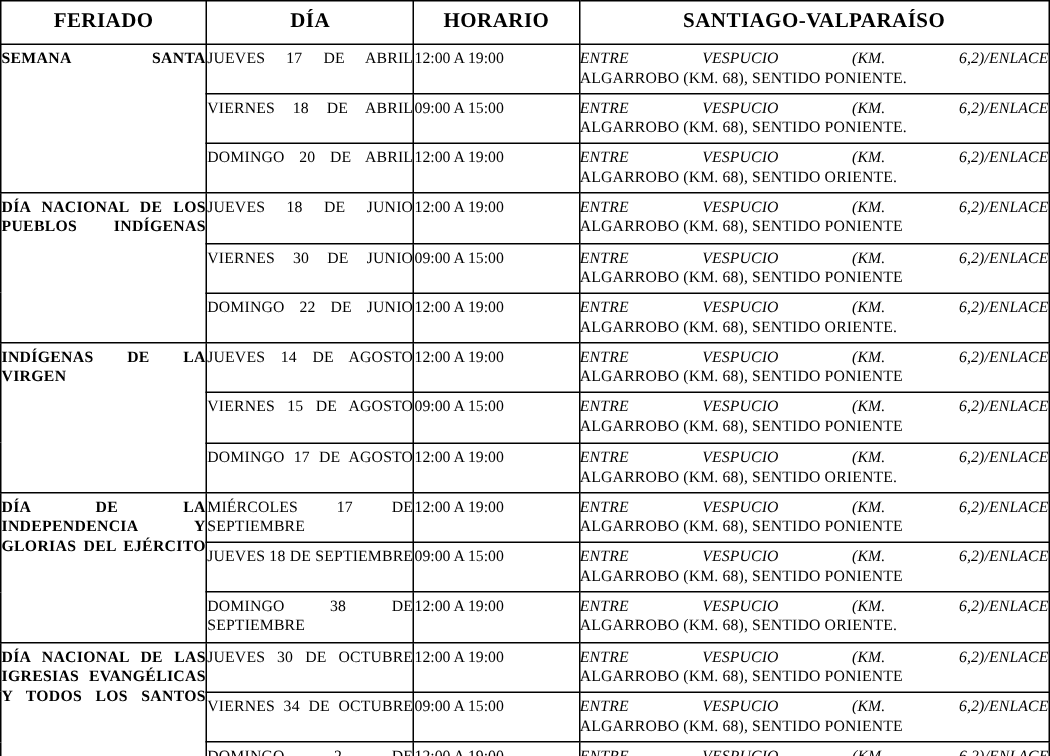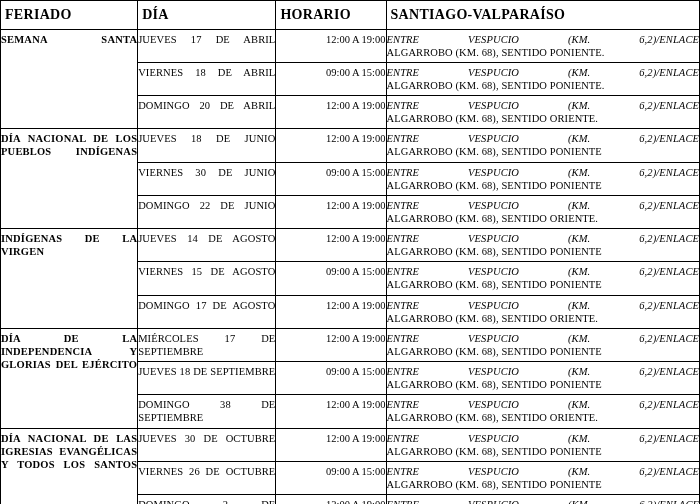--- a/index.html
+++ b/index.html
@@ -27,21 +27,21 @@
   }
   table.schedule th,
   table.schedule td {
     border: 1.2px solid #000;
     vertical-align: top;
     padding: 3px 0;
     font-size: 10.5px;
     line-height: 1.25;
   }
   table.schedule th {
-    text-align: left;
+    text-align: center;
     vertical-align: middle;
     font-weight: bold;
     font-size: 14px;
     padding: 5px 4px;
     letter-spacing: 0.3px;
   }
   col.c-holiday { width: 137px; }
   col.c-day     { width: 138px; }
   col.c-time    { width: 110px; }
   col.c-route   { width: 313px; }
@@ -56,21 +56,21 @@
     padding: 4px 6px;
     line-height: 1.45;
   }
   td.day {
     text-align: justify;
     text-align-last: justify;
     letter-spacing: 0.1px;
     padding-right: 6px;
   }
   td.time {
-    text-align: right;
+    text-align: left;
     padding-left: 7px;
     white-space: nowrap;
   }
   td.route {
     text-align: justify;
     text-align-last: left;
     letter-spacing: 0.1px;
     padding-right: 6px;
   }
   td.route .ln {
@@ -210,21 +210,21 @@
       <tr>
         <td class="holiday" rowspan="3">DÍA NACIONAL DE LAS IGRESIAS EVANGÉLICAS Y TODOS LOS SANTOS</td>
         <td class="day">JUEVES 30 DE OCTUBRE</td>
         <td class="time">12:00 A 19:00</td>
         <td class="route">
           <span class="ln ln1">ENTRE VESPUCIO (KM. 6,2)/ENLACE</span>
           <span class="ln">ALGARROBO (KM. 68), SENTIDO PONIENTE</span>
         </td>
       </tr>
       <tr>
-        <td class="day">VIERNES 26 DE OCTUBRE</td>
+        <td class="day">VIERNES 34 DE OCTUBRE</td>
         <td class="time">09:00 A 15:00</td>
         <td class="route">
           <span class="ln ln1">ENTRE VESPUCIO (KM. 6,2)/ENLACE</span>
           <span class="ln">ALGARROBO (KM. 68), SENTIDO PONIENTE</span>
         </td>
       </tr>
       <tr>
         <td class="day">DOMINGO 2 DE NOVIEMBRE</td>
         <td class="time">12:00 A 19:00</td>
         <td class="route">

